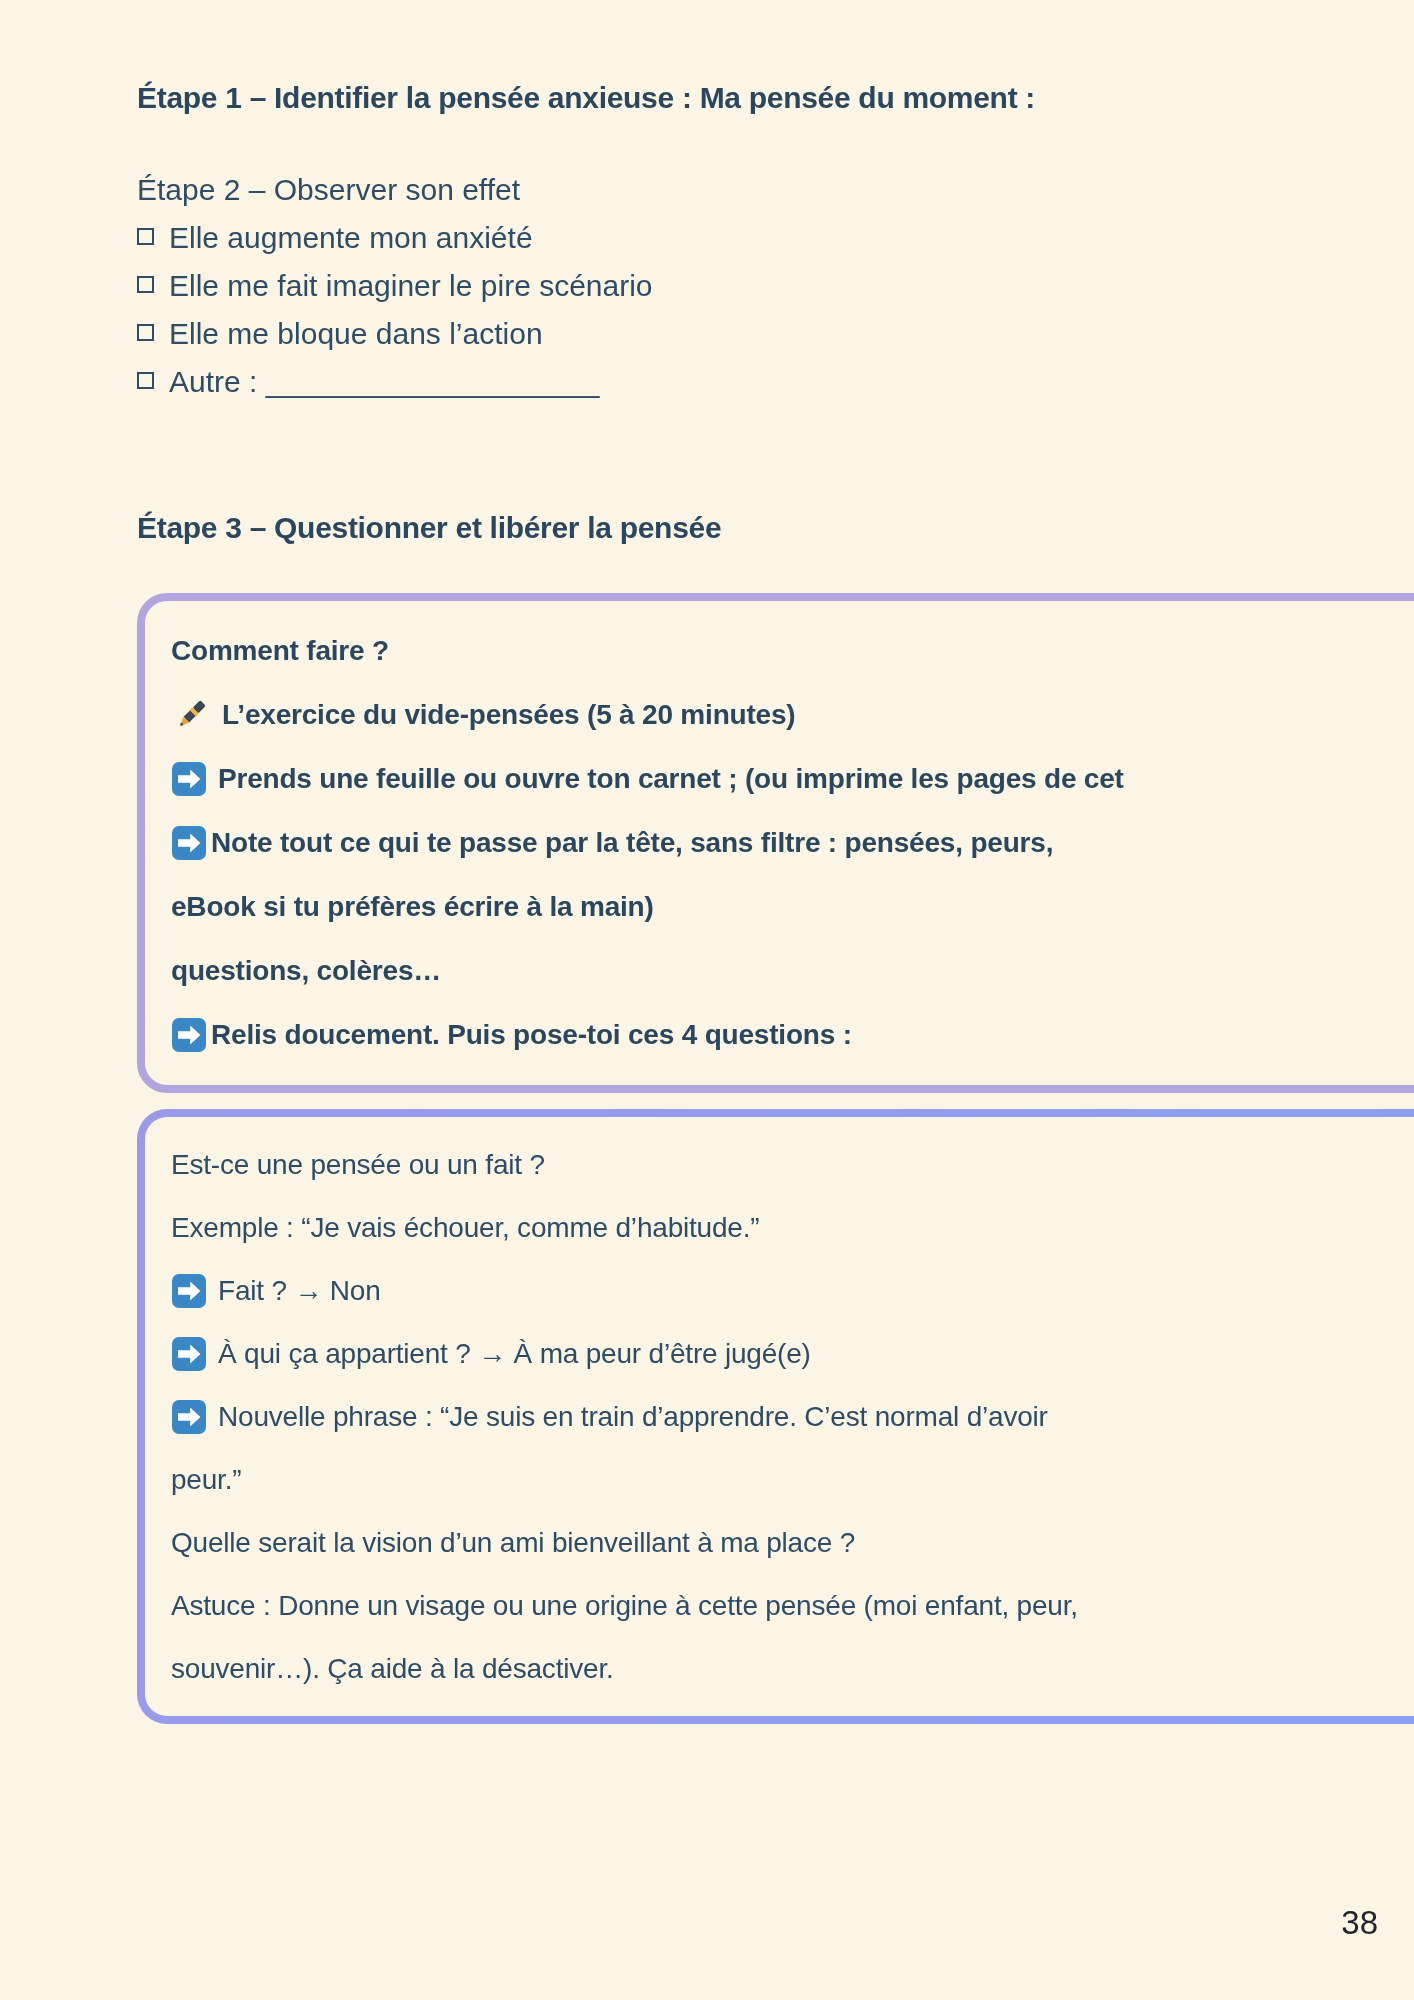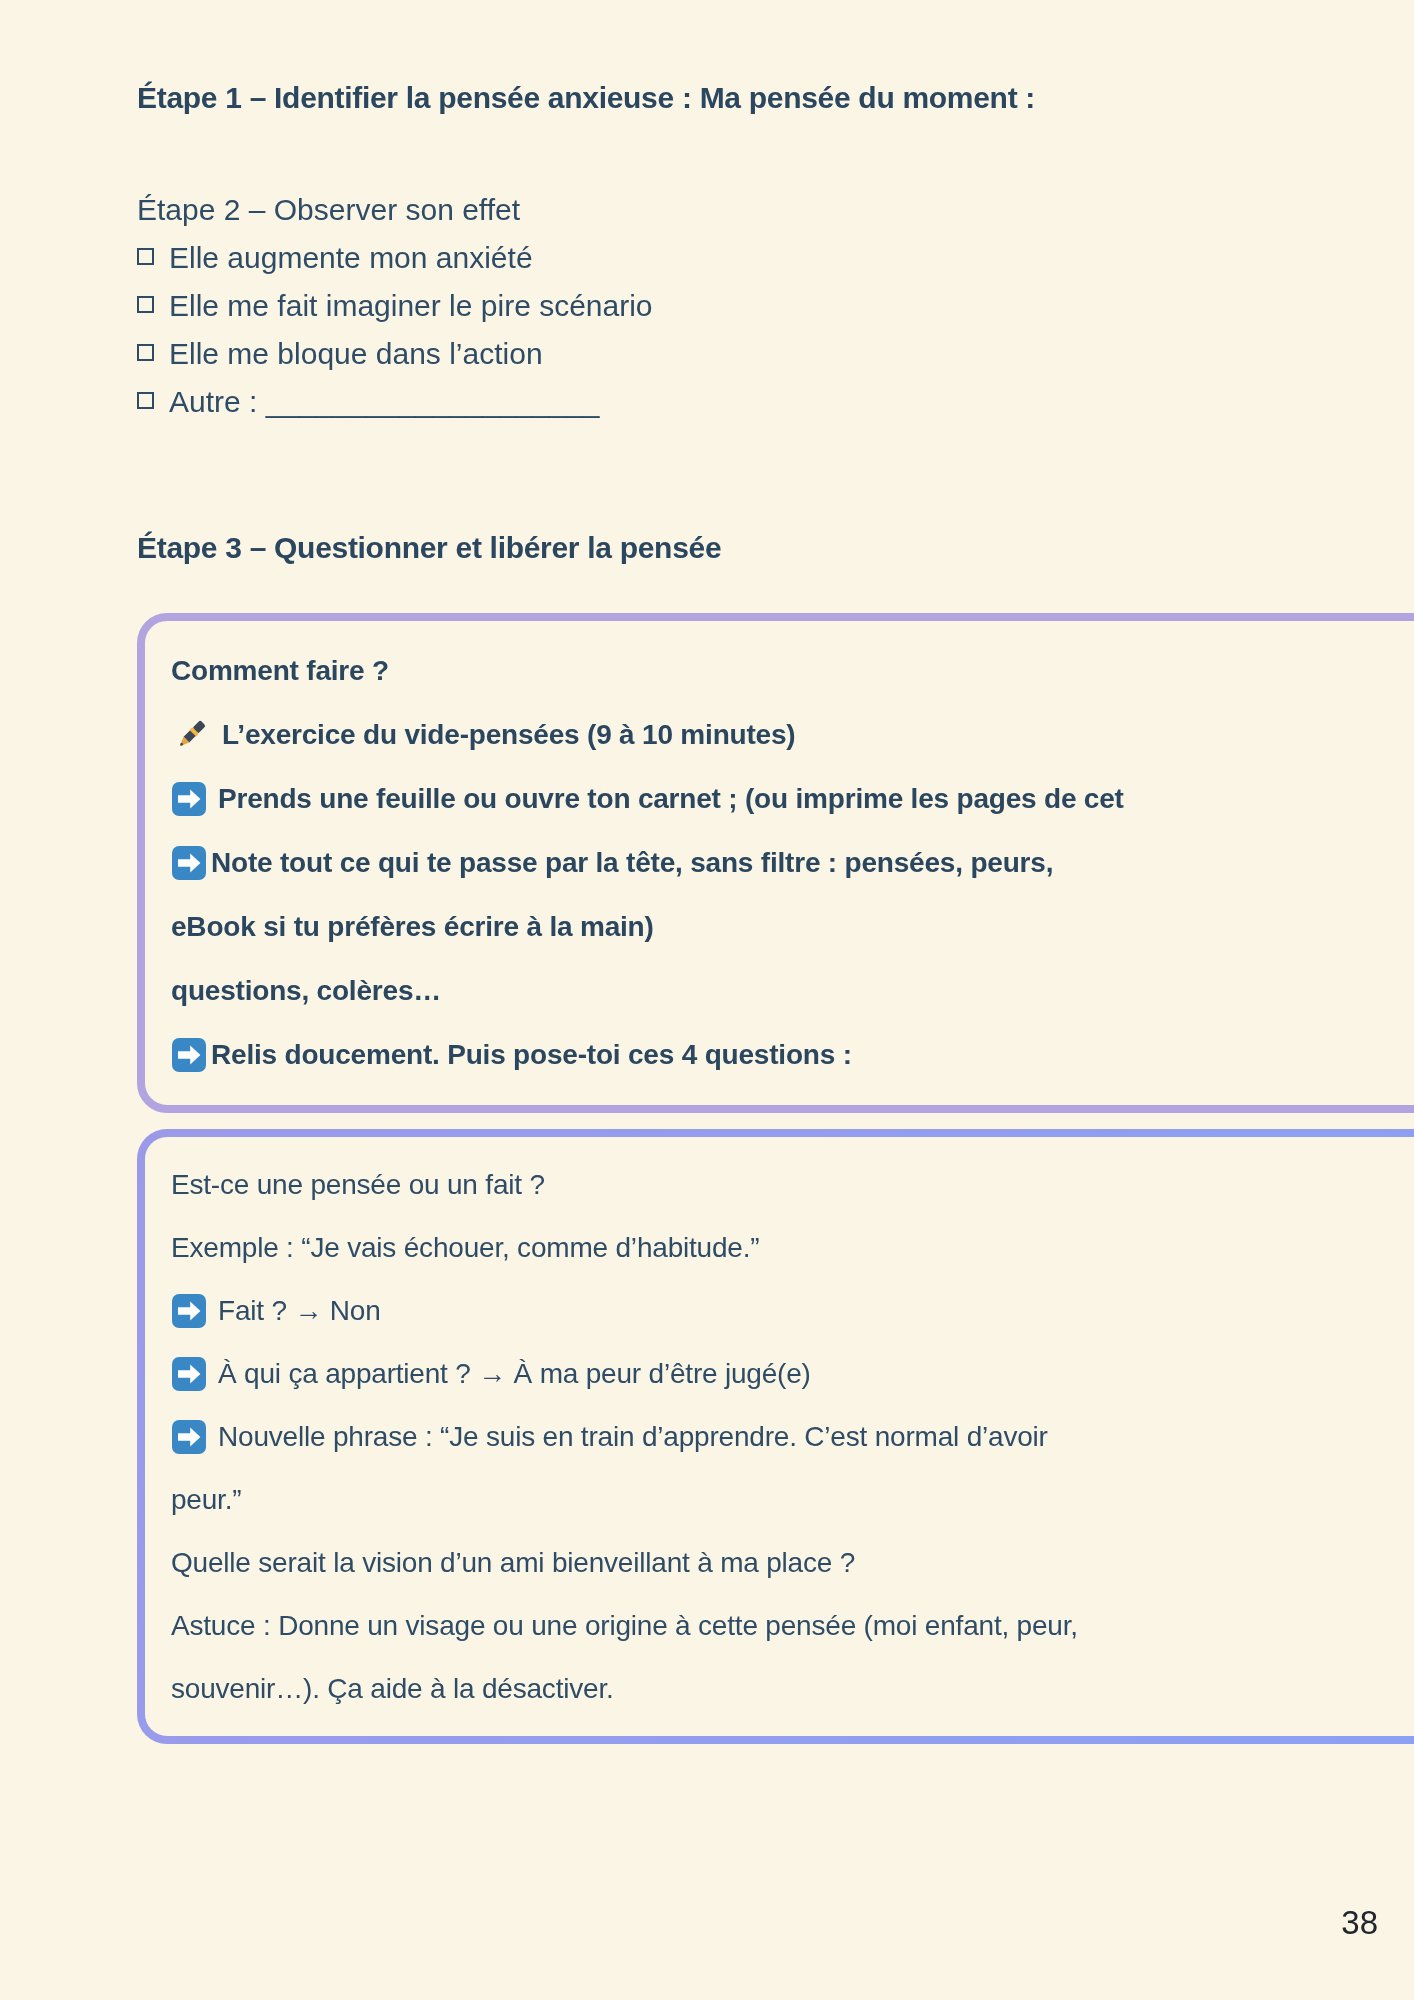--- a/index.html
+++ b/index.html
@@ -9,21 +9,21 @@
     font-family:"Liberation Sans","DejaVu Sans",sans-serif;
     color:#2F4C66;
   }
   .page{position:absolute;inset:0;padding:78px 40px 0 137px;box-sizing:border-box;}
   .h-bold{
     font-size:30px;font-weight:bold;color:#2B4760;letter-spacing:-0.3px;
     margin:0;line-height:40px;white-space:nowrap;
   }
   .write-lines{margin-top:30px;font-size:28px;line-height:47px;color:#30506B;}
   .write-line{white-space:nowrap;overflow:hidden;letter-spacing:-0.5px;}
-  .step2{margin-top:38px;font-size:30px;line-height:48px;}
+  .step2{margin-top:18px;font-size:30px;line-height:48px;}
   .step2-title{font-weight:normal;}
   .check-line{white-space:nowrap;}
   .checkbox{
     display:inline-block;width:13px;height:13px;border:2px solid #2F4C66;
     margin-right:15px;position:relative;top:-3px;background:transparent;
   }
   .step3-heading{margin-top:102px;}
   .box{
     width:1318px;box-sizing:border-box;border-radius:30px;
     font-size:28px;letter-spacing:-0.2px;
@@ -89,21 +89,21 @@
           <svg width="40" height="40" viewBox="0 0 40 40">
             <g transform="rotate(45 20 20)">
               <rect x="16" y="3" width="8" height="11" rx="2" fill="#3C4655"></rect>
               <rect x="15.4" y="13.5" width="9.2" height="4.5" rx="1" fill="#F5B63F"></rect>
               <rect x="16" y="17.5" width="8" height="9" fill="#3C4655"></rect>
               <path d="M16 26.5h8L20 36z" fill="#E8A33D"></path>
               <circle cx="20" cy="33.2" r="1.4" fill="#3C4655"></circle>
             </g>
           </svg>
         </span>
-        <span>L’exercice du vide-pensées (9 à 10 minutes)</span>
+        <span>L’exercice du vide-pensées (5 à 20 minutes)</span>
       </div>
       <div class="bline">
         <span class="icon">
           <svg width="36" height="36" viewBox="0 0 36 36">
             <rect x="1" y="1" width="34" height="34" rx="7" fill="#3A87C6"></rect>
             <path d="M7 14.2h12.2V8.6L29.4 18l-10.2 9.4v-5.6H7z" fill="#FFFFFF"></path>
           </svg>
         </span>
         <span>Prends une feuille ou ouvre ton carnet ; (ou imprime les pages de cet</span>
       </div>

